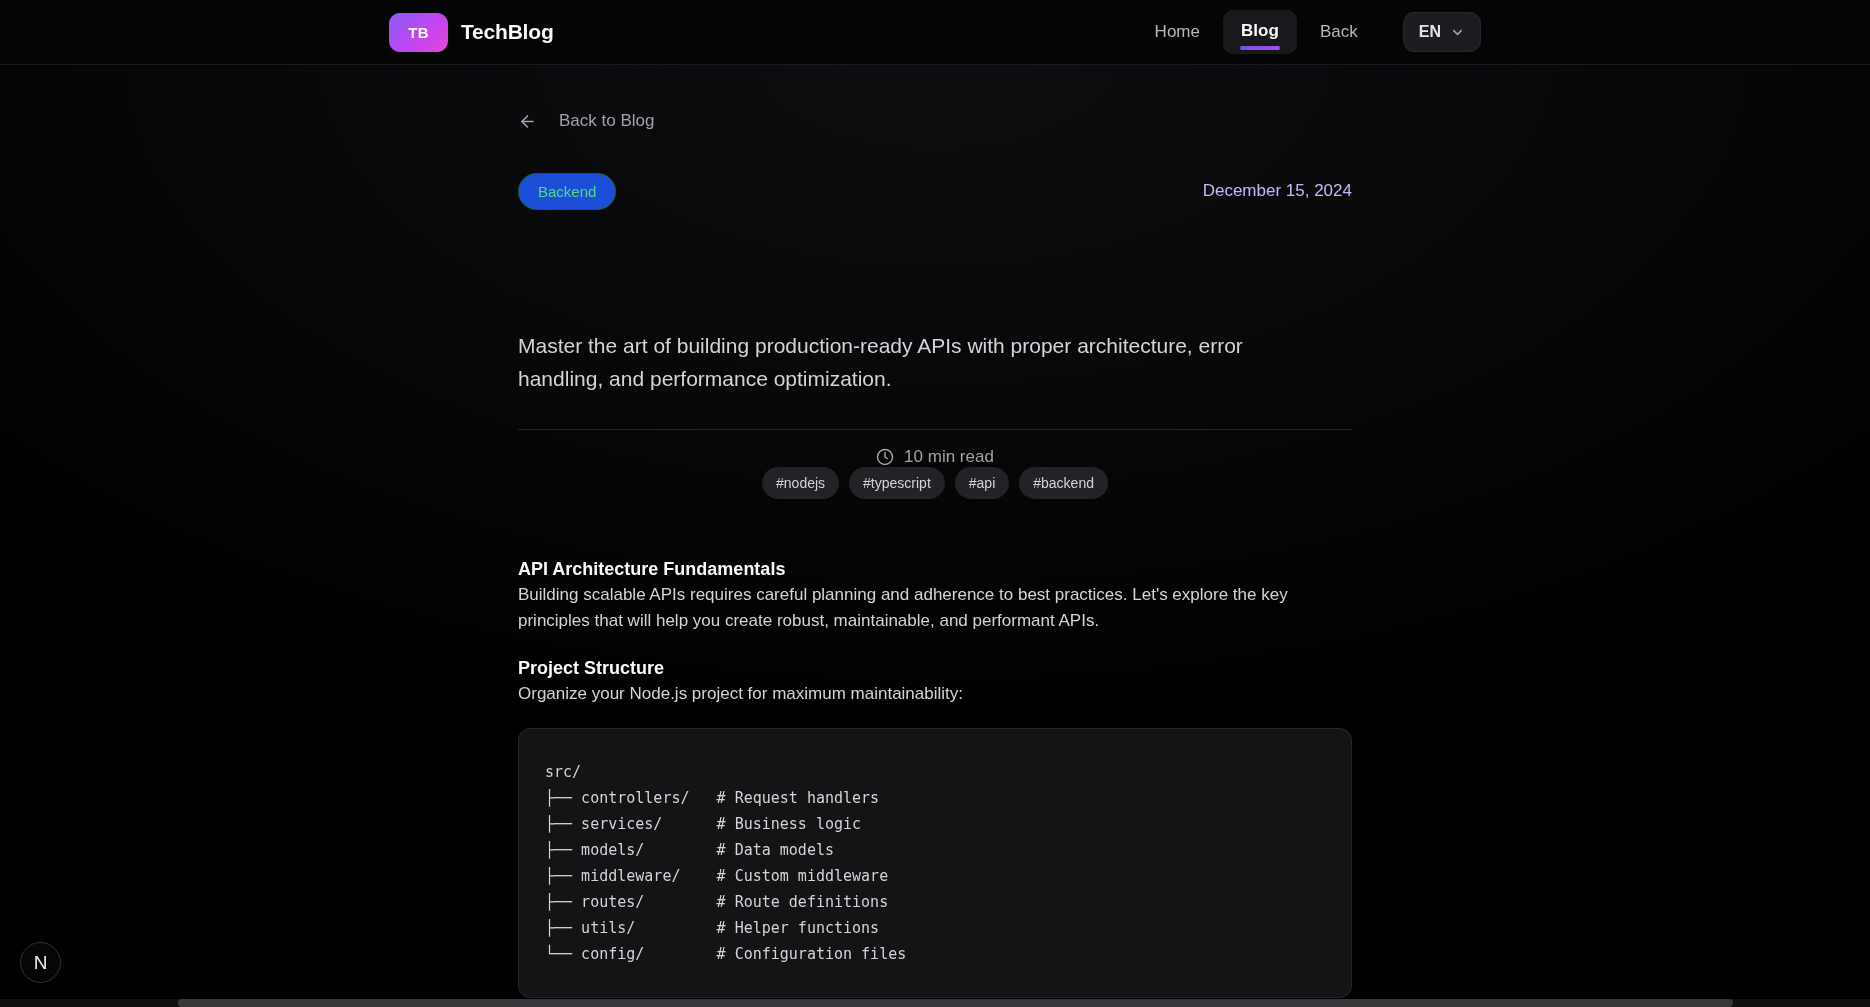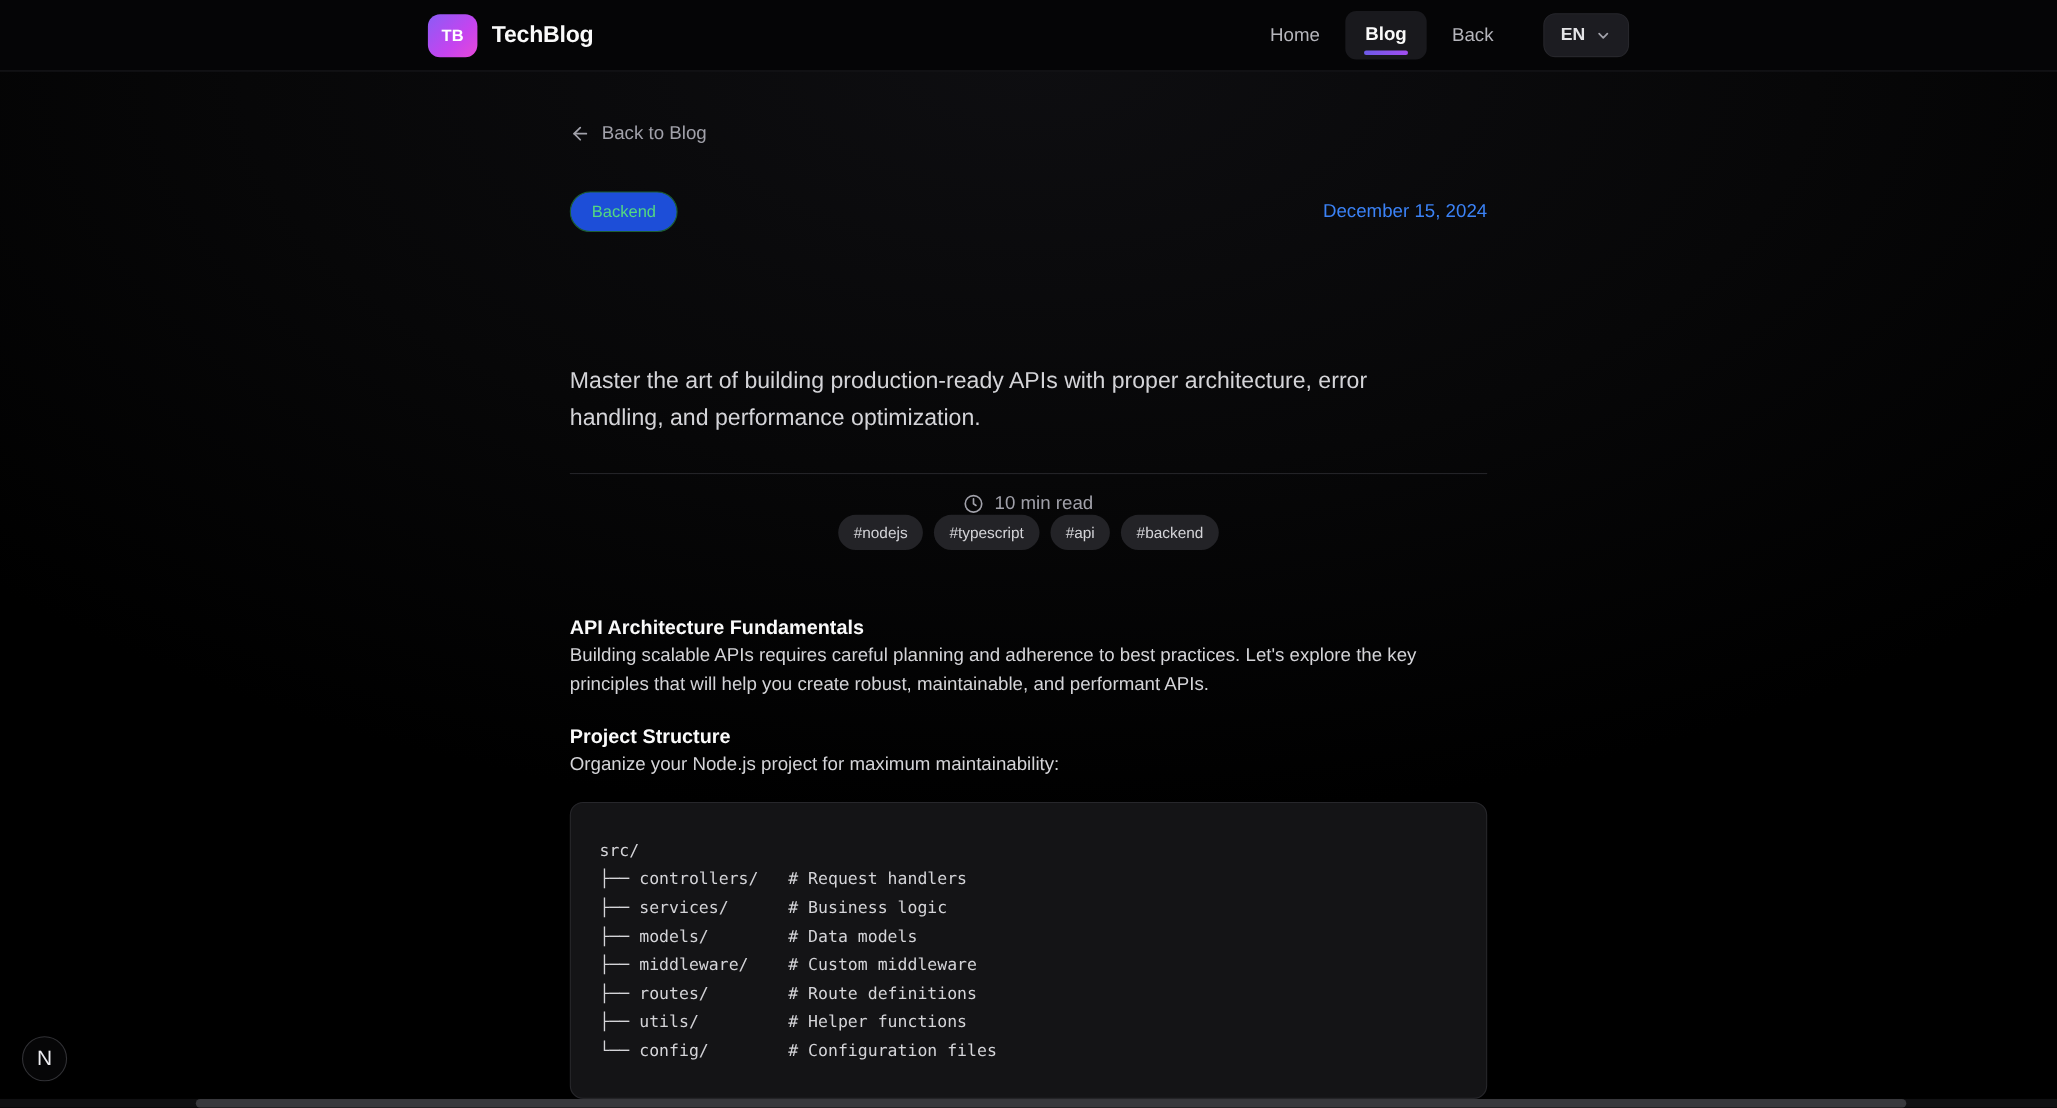--- a/index.html
+++ b/index.html
@@ -24,21 +24,21 @@
   }
   .nav-inner {
     width: 1092px;
     margin: 0 auto;
     display: flex;
     align-items: center;
     justify-content: space-between;
   }
   .brand-group { display: flex; align-items: center; gap: 13px; cursor: pointer; }
   .logo-mark {
-    width: 45px; height: 39px;
+    width: 59px; height: 39px;
     border-radius: 11px;
     background: linear-gradient(135deg, #8b5cf6 0%, #c544ef 60%, #e748d8 100%);
     display: flex; align-items: center; justify-content: center;
     color: #fff; font-weight: bold; font-size: 15px; letter-spacing: 0.2px;
   }
   .brand-name { font-size: 21px; font-weight: bold; color: #fafafa; letter-spacing: -0.2px; }
 
   .nav-right { display: flex; align-items: center; gap: 6px; }
   .nav-item {
     position: relative;
@@ -85,21 +85,21 @@
 
   
   .article-wrap {
     width: 834px;
     margin: 0 auto;
     padding-top: 46px;
   }
   .back-link {
     display: inline-flex;
     align-items: center;
-    gap: 10px;
+    gap: 22px;
     color: #a1a1aa;
     font-size: 17px;
     cursor: pointer;
   }
   .back-link svg { display: block; }
 
   .meta-top {
     margin-top: 38px;
     display: flex;
     align-items: center;
@@ -108,21 +108,21 @@
   .category-badge {
     display: inline-block;
     background: #1d4ed8;
     border: 1px solid #1c5e33;
     color: #54d981;
     font-size: 15px;
     padding: 9px 19px;
     border-radius: 20px;
     cursor: pointer;
   }
-  .article-date { color: #3b82f6; font-size: 17px; }
+  .article-date { color: #c4b5fd; font-size: 17px; }
 
   .article-title {
     margin-top: 24px;
     font-size: 57px;
     line-height: 75px;
     font-weight: bold;
     letter-spacing: -1.5px;
     background: linear-gradient(112deg, #ffffff 2%, #c7d2fe 55%, #eed6fb 98%);
     -webkit-background-clip: text;
     background-clip: text;

